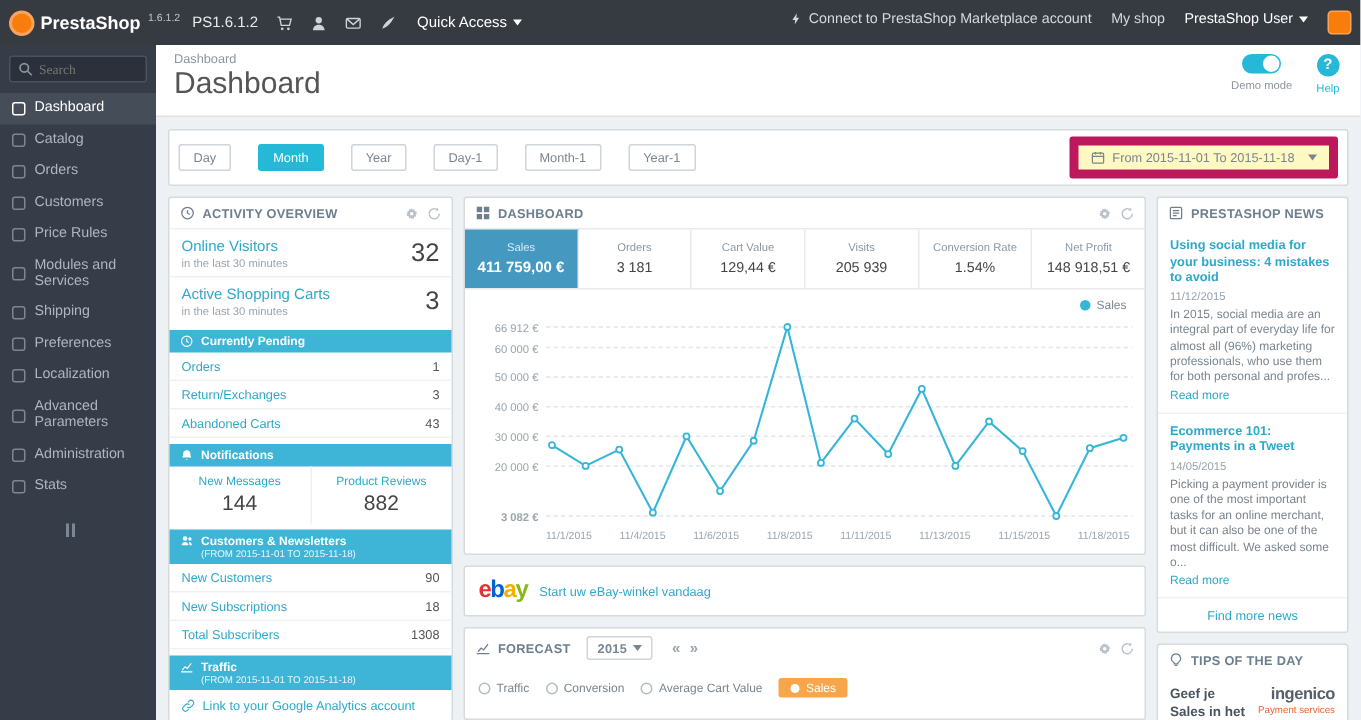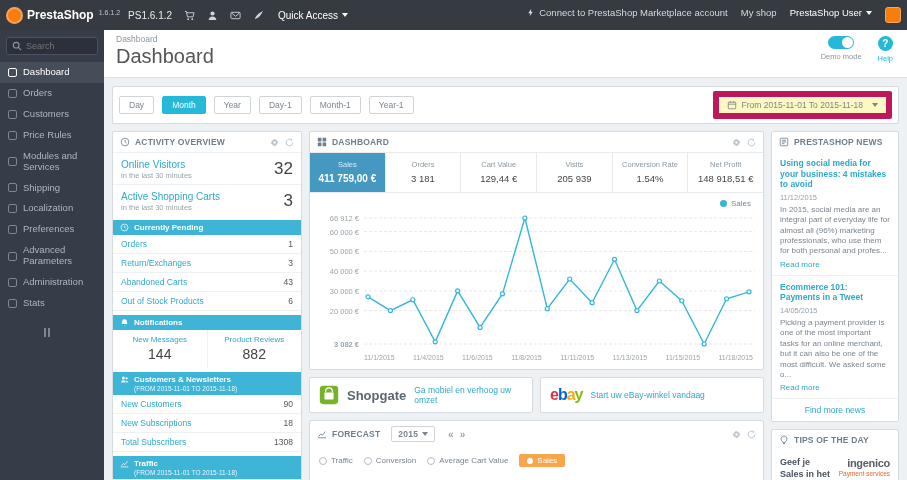--- a/index.html
+++ b/index.html
@@ -19,41 +19,41 @@
   .tb-ico{color:#cfd4da;margin-left:12px;display:inline-flex;align-items:center;cursor:pointer}
   .quick-access{margin-left:14px;font-size:10px;color:#fff;display:flex;align-items:center;cursor:pointer}
   .tb-right{margin-left:auto;display:flex;align-items:flex-start;gap:13px;font-size:9.5px;color:#d6dade}
   .tb-link{display:flex;align-items:center;gap:4px;cursor:pointer;color:#d6dade}
   .tb-user{display:flex;align-items:center;cursor:pointer;color:#fff}
   .avatar{width:16px;height:16px;border-radius:3px;background:#f77d0c;display:inline-block;border:1px solid #fba35c}
 
   
   .sidebar{position:absolute;top:30px;left:0;bottom:0;width:104px;background:#363c48;z-index:10;color:#99a2ad}
   .side-search{display:flex;align-items:center;gap:4px;margin:7px 6px;background:#2b303a;border:1px solid #4a5160;border-radius:2px;padding:3px 5px;color:#8a939e}
-  .side-search input{background:transparent;border:none;outline:none;color:#cfd4da;font-size:9px;width:62px;font-family:Liberation Sans, sans-serif}
+  .side-search input{background:transparent;border:none;outline:none;color:#cfd4da;font-size:9px;width:62px;font-family:Liberation Serif, serif}
   .side-item{display:flex;align-items:center;gap:6px;padding:5px 8px;font-size:9.5px;color:#aeb6bf;cursor:pointer;line-height:1.15}
   .side-item .si{width:9px;height:9px;border:1px solid #7d8794;border-radius:2px;flex:none}
   .side-item.active{background:#454d59;color:#fff}
   .side-item.active .si{border-color:#fff}
   .collapse{margin:14px 0 0 44px;display:flex;gap:2px;cursor:pointer}
   .collapse .bar{width:2px;height:9px;background:#7d8794}
 
   
   .main{position:absolute;left:104px;top:30px;right:0;bottom:0;overflow:hidden}
   .page-header{background:#fff;border-bottom:1px solid #dde1e6;padding:4px 12px 9px;position:relative}
   .breadcrumb{font-size:8.5px;color:#8b959f}
   .page-title{font-size:20px;font-weight:400;color:#555;margin-top:1px}
   .header-tools{position:absolute;right:14px;top:6px;display:flex;gap:16px;text-align:center}
   .toggle{width:26px;height:13px;background:#25b9d7;border-radius:7px;position:relative;margin:0 auto;cursor:pointer}
   .toggle::after{content:"";position:absolute;right:1px;top:1px;width:11px;height:11px;border-radius:50%;background:#fff}
   .tool-label{font-size:7.5px;color:#8b959f;margin-top:3px}
   .help-c{width:15px;height:15px;border-radius:50%;background:#25b9d7;color:#fff;font-size:10px;font-weight:bold;display:flex;align-items:center;justify-content:center;margin:0 auto;cursor:pointer}
   .tool-label.blue{color:#25b9d7}
 
-  .filterbar{margin:8px 8px 0;background:#fff;border:1px solid #d5dbdf;border-radius:2px;padding:4px 6px;display:flex;align-items:center;gap:8px}
+  .filterbar{margin:8px 8px 0;background:#fff;border:1px solid #d5dbdf;border-radius:2px;padding:4px 6px;display:flex;align-items:center;gap:18px}
   .fbtn{font-size:8.5px;padding:3px 9px;border:1px solid #cfd4d9;border-radius:2px;background:#fff;color:#7b858e;cursor:pointer}
   .fbtn.active{background:#25b9d7;border-color:#25b9d7;color:#fff}
   .date-btn{margin-left:auto;font-size:8.5px;border:6px solid #be185d;border-radius:2px;padding:3px 8px;display:flex;align-items:center;gap:5px;color:#7b858e;cursor:pointer;background:#fef9c3}
 
   .cols{display:flex;gap:7px;margin:7px 8px 0;align-items:flex-start}
   .col-act{width:190px;flex:none}
   .col-mid{flex:1;min-width:0}
   .col-news{width:128px;flex:none}
 
   .panel{background:#fff;border:1px solid #d5dbdf;border-radius:2px}
@@ -199,45 +199,49 @@
       </span>
     <input placeholder="Search" style="">
   </div>
   <div class="side-menu">
     <div class="side-item active">
         <span class="si"></span>
         <span>Dashboard</span>
       </div>
     <div class="side-item">
         <span class="si"></span>
+        <span>Catalog</span>
+      </div>
+    <div class="side-item">
+        <span class="si"></span>
         <span>Orders</span>
       </div>
     <div class="side-item">
         <span class="si"></span>
         <span>Customers</span>
       </div>
     <div class="side-item">
         <span class="si"></span>
         <span>Price Rules</span>
       </div>
     <div class="side-item">
         <span class="si"></span>
         <span>Modules and Services</span>
       </div>
     <div class="side-item">
         <span class="si"></span>
         <span>Shipping</span>
       </div>
     <div class="side-item">
         <span class="si"></span>
+        <span>Preferences</span>
+      </div>
+    <div class="side-item">
+        <span class="si"></span>
         <span>Localization</span>
-      </div>
-    <div class="side-item">
-        <span class="si"></span>
-        <span>Preferences</span>
       </div>
     <div class="side-item">
         <span class="si"></span>
         <span>Advanced Parameters</span>
       </div>
     <div class="side-item">
         <span class="si"></span>
         <span>Administration</span>
       </div>
     <div class="side-item">
@@ -339,24 +343,20 @@
             <span class="lbl">Orders</span>
             <span class="val">1</span>
           </div>
         <div class="act-row">
             <span class="lbl">Return/Exchanges</span>
             <span class="val">3</span>
           </div>
         <div class="act-row">
             <span class="lbl">Abandoned Carts</span>
             <span class="val">43</span>
-          </div>
-        <div class="act-row">
-            <span class="lbl">Out of Stock Products</span>
-            <span class="val">6</span>
           </div>
 
         <div class="sec-h">
           <span>
               <svg width="9" height="9" viewBox="0 0 12 12">
                 <path d="M6 1.5a3.2 3.2 0 0 0-3.2 3.2c0 2.6-1 3.4-1 3.4h8.4s-1-.8-1-3.4A3.2 3.2 0 0 0 6 1.5zM5 9.6a1.1 1.1 0 0 0 2 0" fill="#fff"></path>
               </svg>
             </span>
           <span>Notifications</span>
         </div>
@@ -524,31 +524,20 @@
           <span>11/8/2015</span>
           <span>11/11/2015</span>
           <span>11/13/2015</span>
           <span>11/15/2015</span>
           <span>11/18/2015</span>
         </div>
       </div>
 
       <div class="promos">
         <div class="promo">
-          <span>
-              <svg width="20" height="20" viewBox="0 0 24 24">
-                <rect x="1" y="1" width="22" height="22" rx="4" fill="#77b327"></rect>
-                <path d="M8 9V7.5a4 4 0 0 1 8 0V9" fill="none" stroke="#fff" stroke-width="1.5"></path>
-                <rect x="6.5" y="9" width="11" height="8.5" rx="1" fill="#fff"></rect>
-              </svg>
-            </span>
-          <span class="promo-brand">Shopgate</span>
-          <a class="promo-link">Ga mobiel en verhoog uw omzet</a>
-        </div>
-        <div class="promo">
           <span class="ebay"><span class="ebay-e">e</span><span class="ebay-b">b</span><span class="ebay-a">a</span><span class="ebay-y">y</span></span>
           <a class="promo-link">Start uw eBay-winkel vandaag</a>
         </div>
       </div>
 
       <div class="panel forecast">
         <div class="ph">
           <span>
               <svg width="10" height="10" viewBox="0 0 12 12">
                 <path d="M1 10.5h10M2 9l2.5-3 2 1.5L10 3" fill="none" stroke="currentColor"></path>

